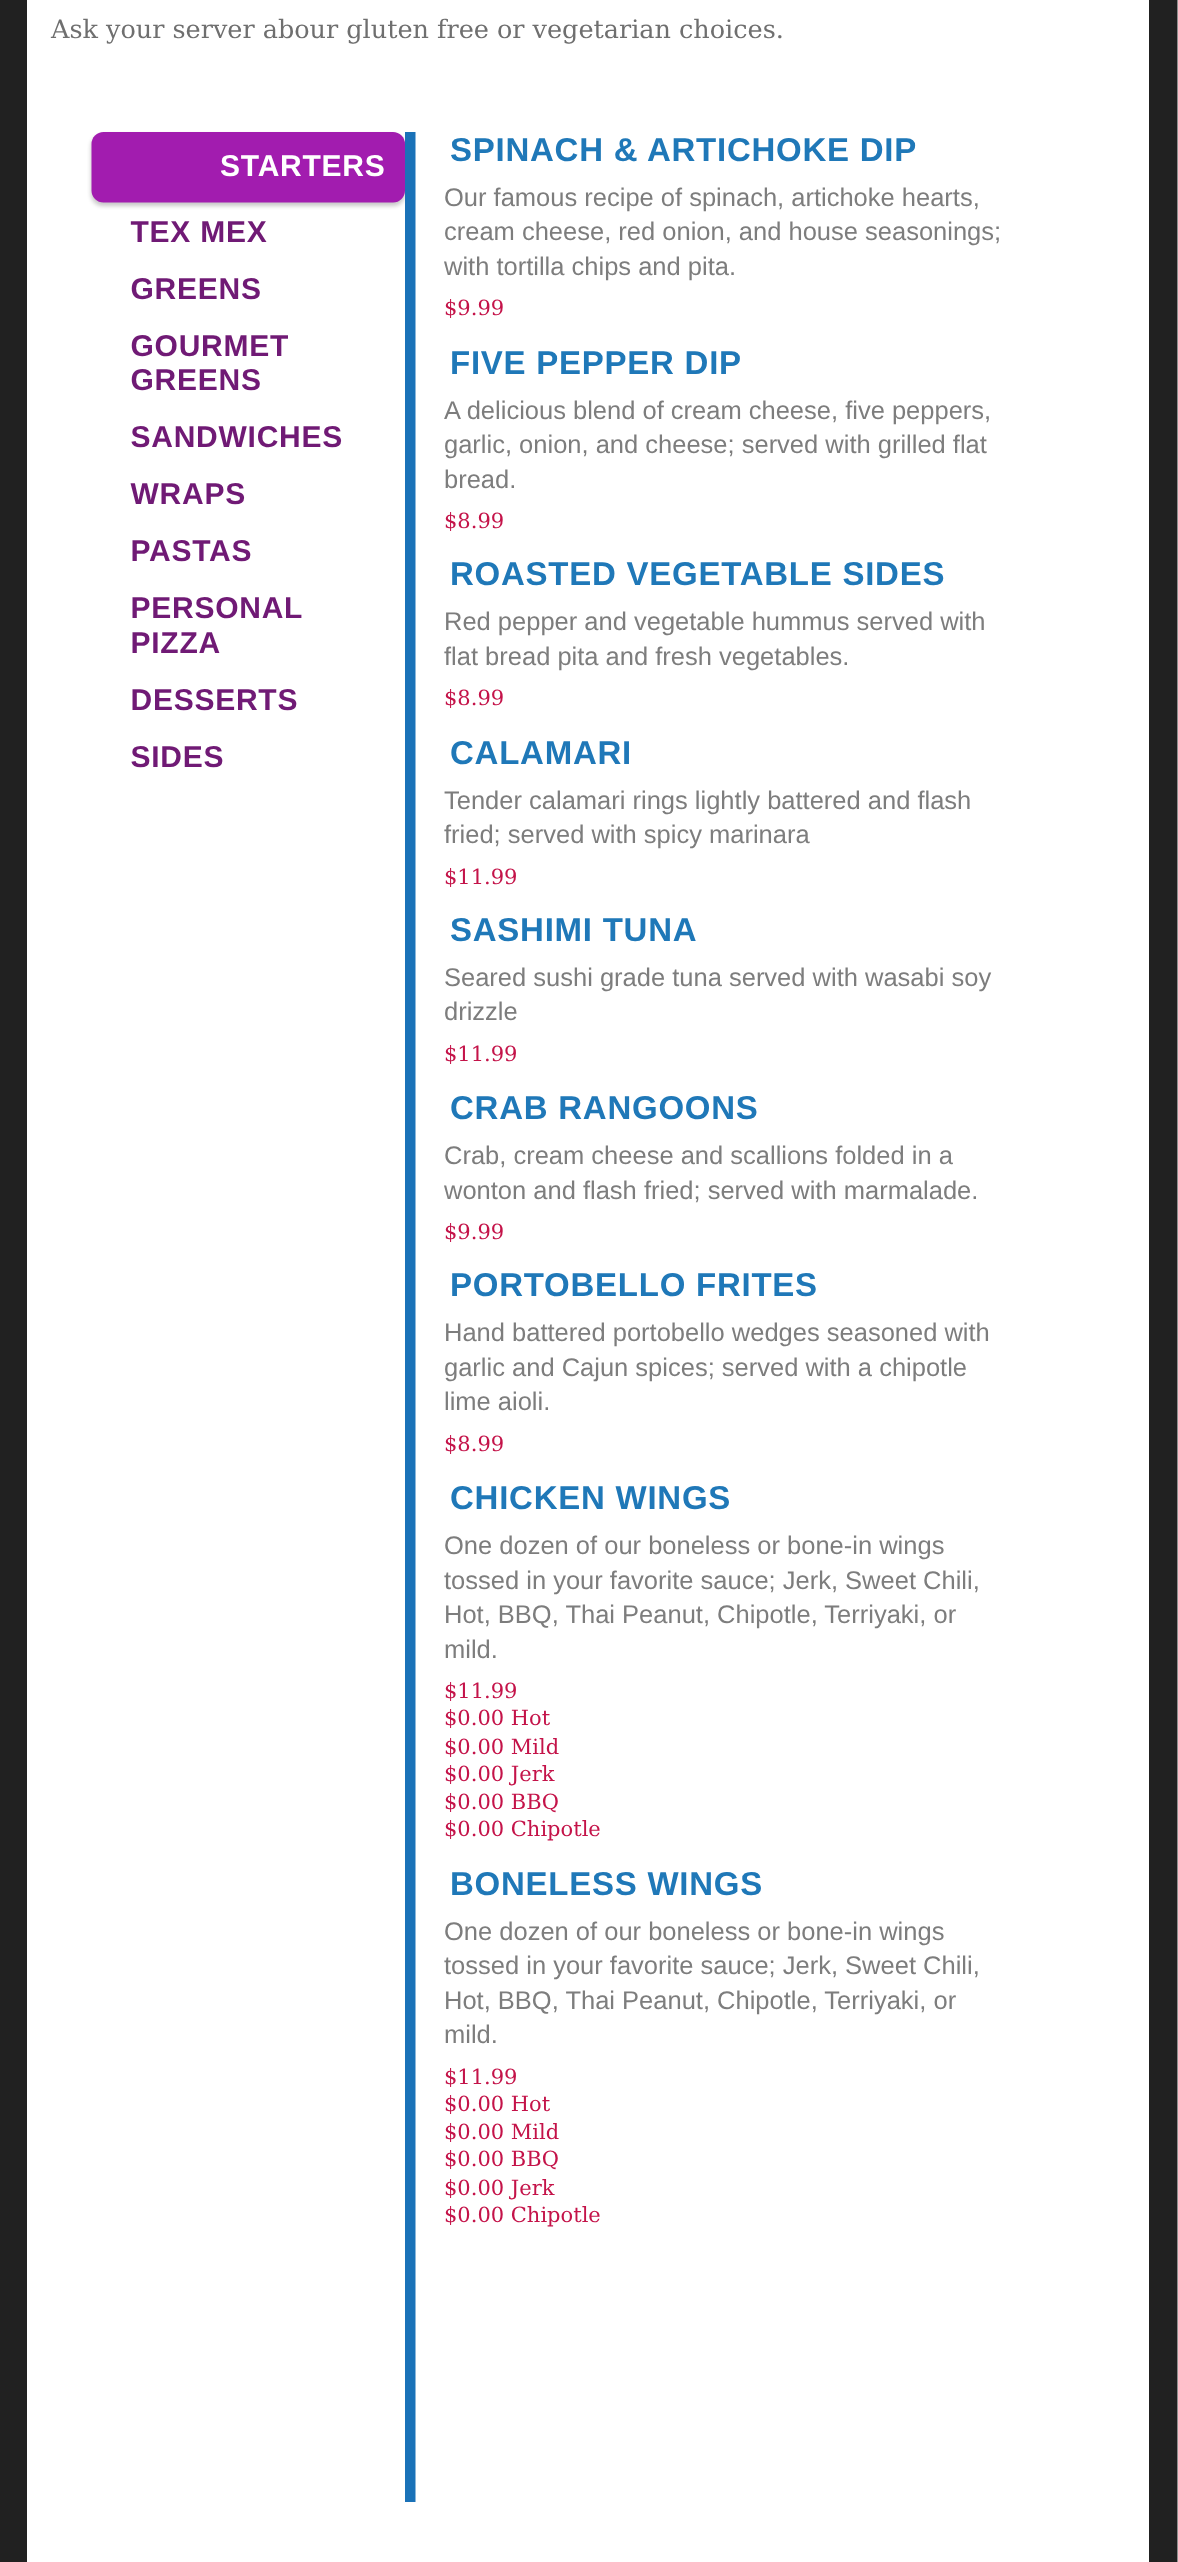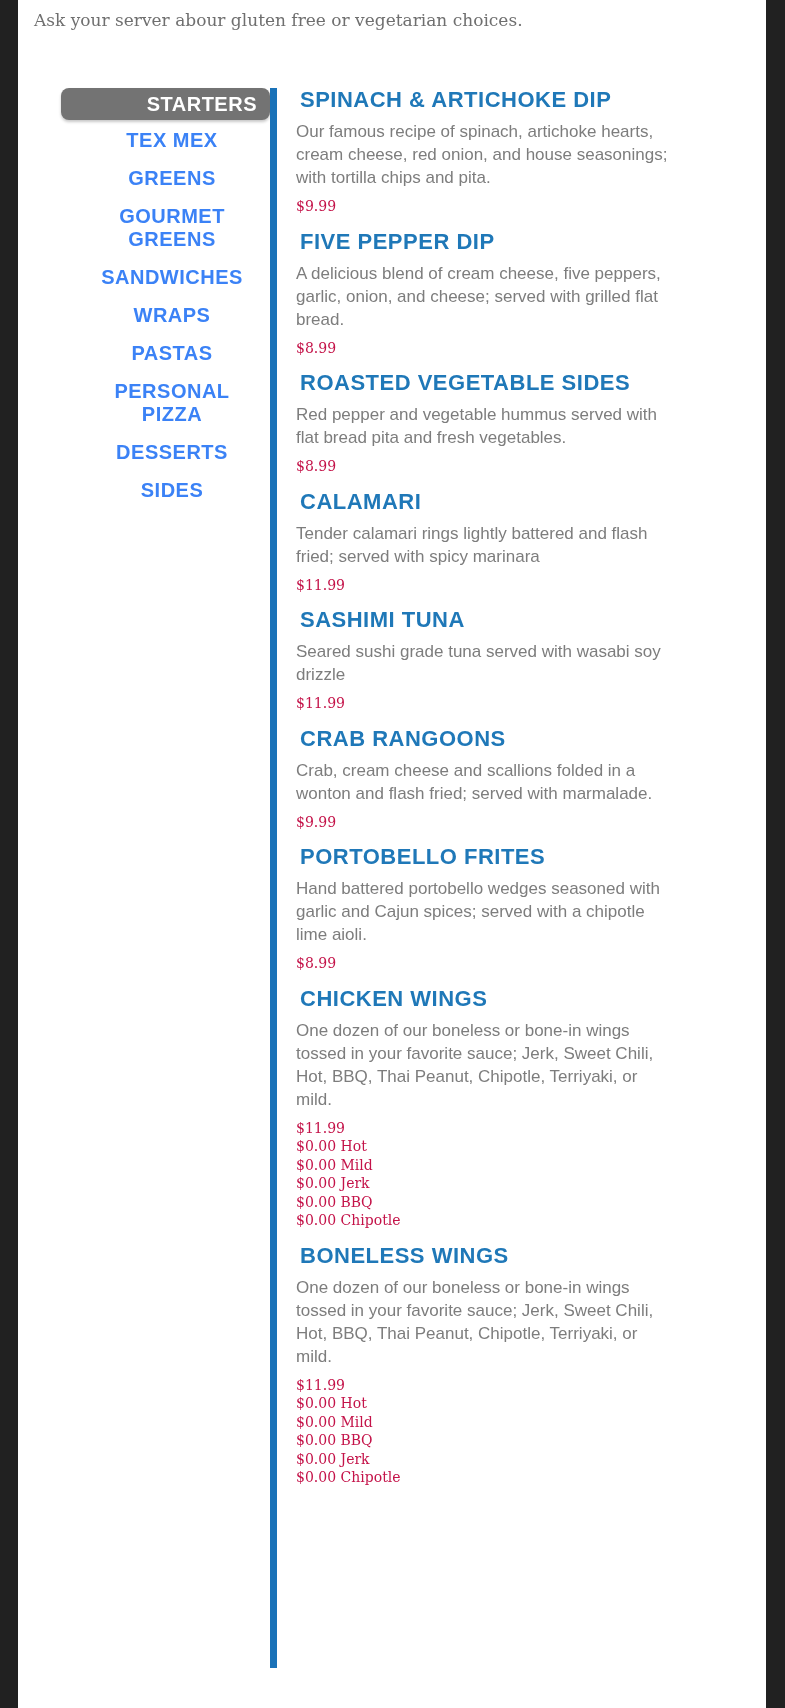--- a/index.html
+++ b/index.html
@@ -34,45 +34,45 @@
   }
   .sidebar {
     width: 252px;
     flex: 0 0 252px;
   }
   .sidebar .active-btn {
     display: block;
     margin-left: auto;
     margin-right: 0;
     width: 209px;
-    height: 32px;
+    height: 47px;
     box-sizing: border-box;
-    background: #737373;
+    background: #a21caf;
     border: none;
     border-radius: 8px;
     color: #ffffff;
     font-family: "Liberation Sans", sans-serif;
     font-weight: 700;
     font-size: 20px;
     letter-spacing: 0.5px;
     text-align: right;
     padding: 0 13px 0 0;
     cursor: pointer;
     box-shadow: 0 2px 3px rgba(0,0,0,0.22);
   }
   .sidebar ul {
     list-style: none;
     margin: 9px 0 0 0;
     padding: 0;
   }
   .sidebar li {
     width: 170px;
     margin: 0 13px 15px auto;
-    text-align: center;
-    color: #3b82f6;
+    text-align: left;
+    color: #701a75;
     font-weight: 700;
     font-size: 20px;
     line-height: 23px;
     letter-spacing: 0.5px;
     cursor: pointer;
   }
   .divider {
     flex: 0 0 7px;
     width: 7px;
     height: 1580px;

